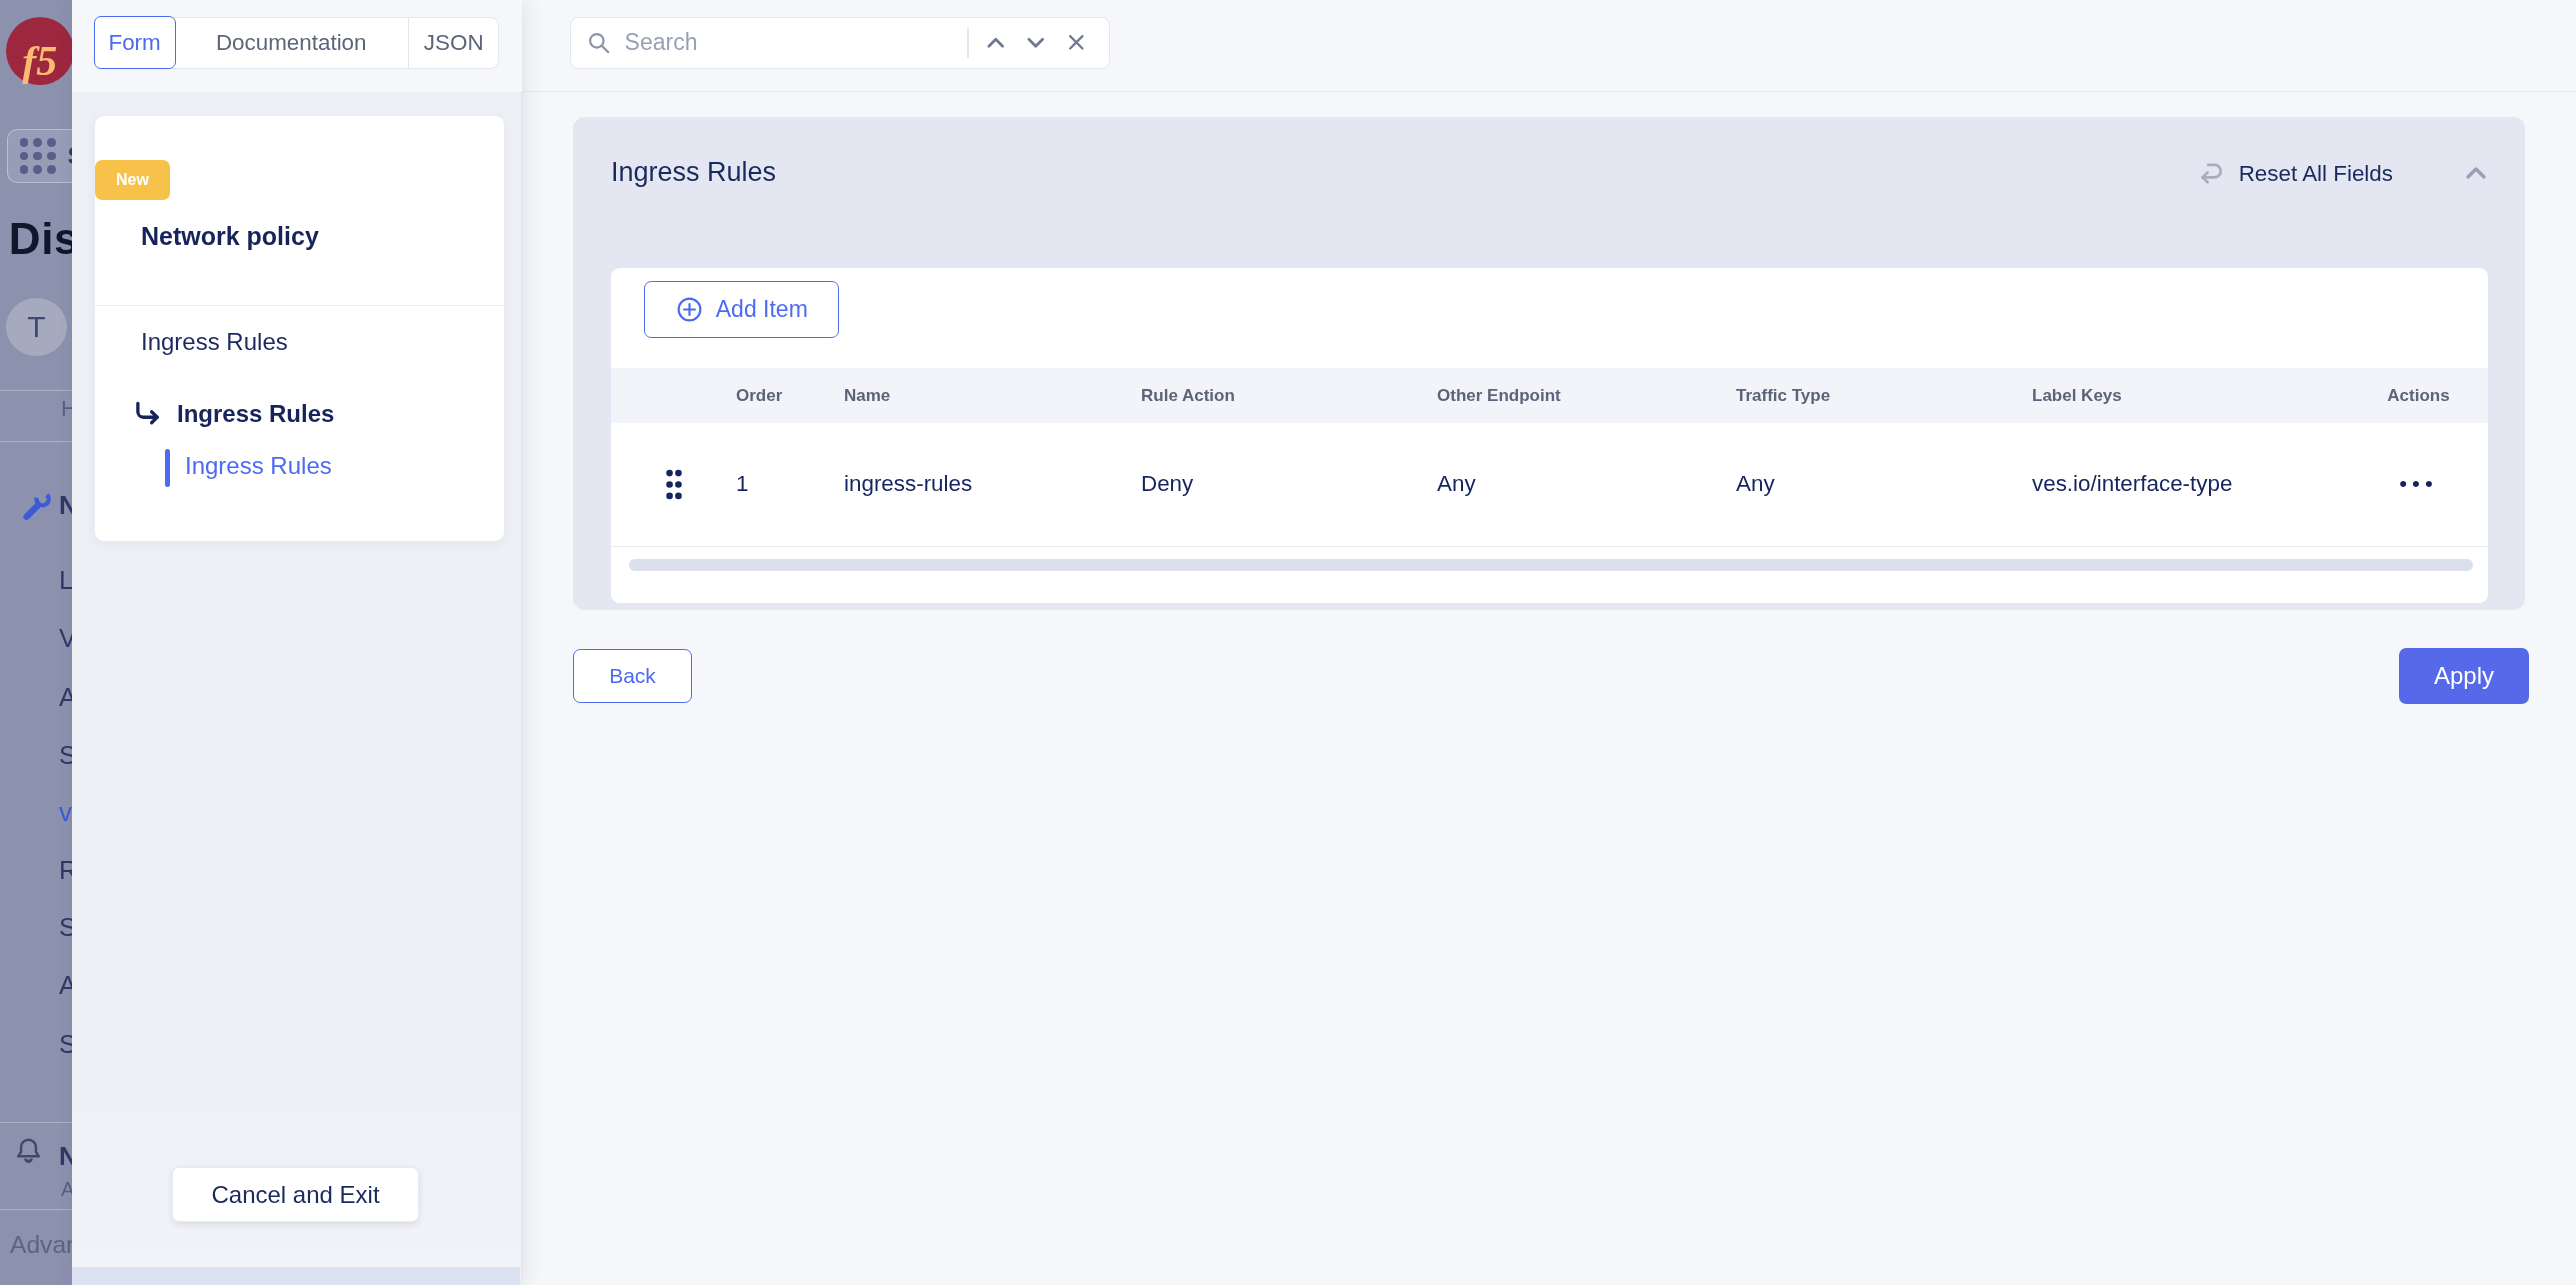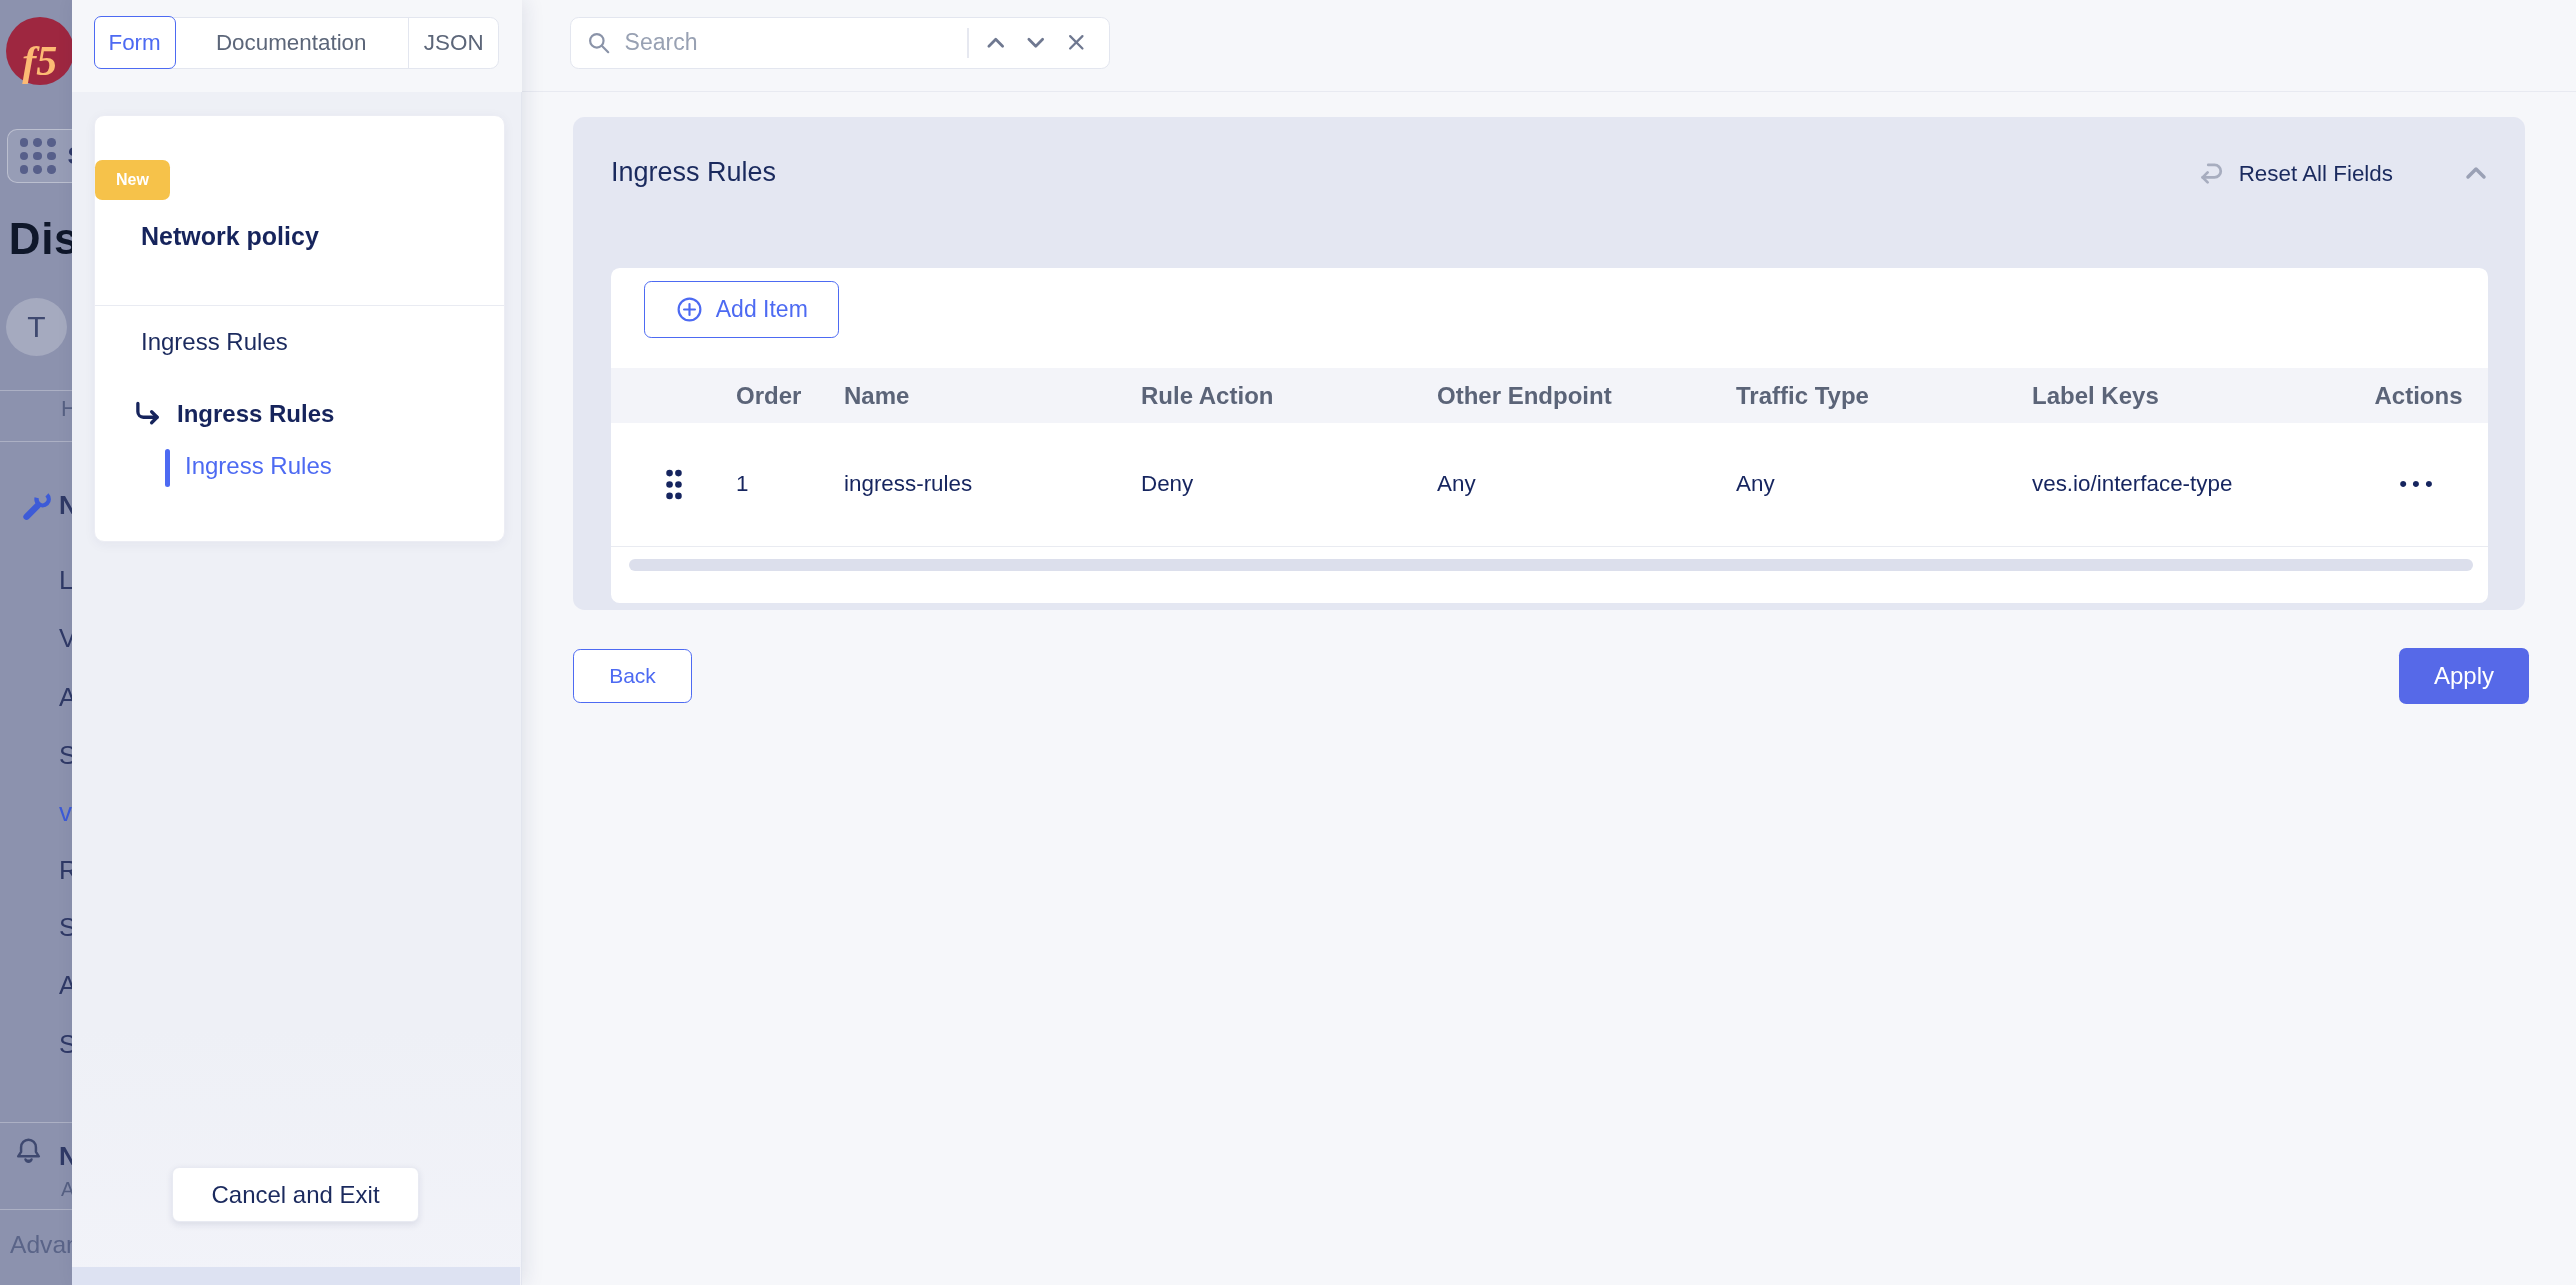--- a/index.html
+++ b/index.html
@@ -76,21 +76,21 @@
   .reset-group { position:absolute; right:132px; top:41px; display:flex; align-items:center; gap:11.6px; cursor:pointer; }
   .reset-group .txt { font-size:22.4px; color:#1a2a5e; }
   .reset-group .ic { color:#a7adbf; }
   .collapse-btn { position:absolute; right:33px; top:40px; color:#9aa1b5; cursor:pointer; }
 
   .table-card { position:absolute; left:38px; top:106px; width:1877px; height:335px; background:#fff; border-radius:8.7px; overflow:hidden;margin-top:45px; }
   .add-btn { position:absolute; left:33px; top:13px; width:195px; height:57px; border:1.4px solid #4d6af2; border-radius:7.2px;
     display:flex; align-items:center; justify-content:center; gap:11.6px; color:#4d6af2; font-size:23px; background:#fff; cursor:pointer; }
   .tgrid { display:grid; grid-template-columns:125px 108px 297px 296px 299px 296px 317px 1fr; align-items:center; }
   .thead { position:absolute; left:0; top:100px; width:100%; height:56px; background:#f3f4f9; }
-  .thead span { font-size:24px; font-weight:700; color:#5b6478; }
+  .thead span { font-size:17px; font-weight:700; color:#5b6478; }
   .trow { position:absolute; left:0; top:155px; width:100%; height:124px; background:#fff; border-bottom:1.4px solid #e9ebf1; }
   .trow span { font-size:22.4px; color:#16255f; }
   .cell-center { display:flex; justify-content:center; }
   .draghandle { color:#c5cad7; cursor:grab; }
   .ellipsis-btn { font-size:24.6px; color:#9aa1b2; letter-spacing:5px; cursor:pointer; text-align:center; }
 
   .scrollstrip { position:absolute; left:56px; top:442px; width:1844px; height:12.3px; background:#dcdfec; border-radius:6.5px; }
 
   .back-btn { position:absolute; left:51px; top:557px; width:119px; height:54px; background:#fff; border:1.4px solid #4d6af2;
     border-radius:7.2px; display:flex; align-items:center; justify-content:center; font-size:21px; color:#4d6af2; cursor:pointer; }

